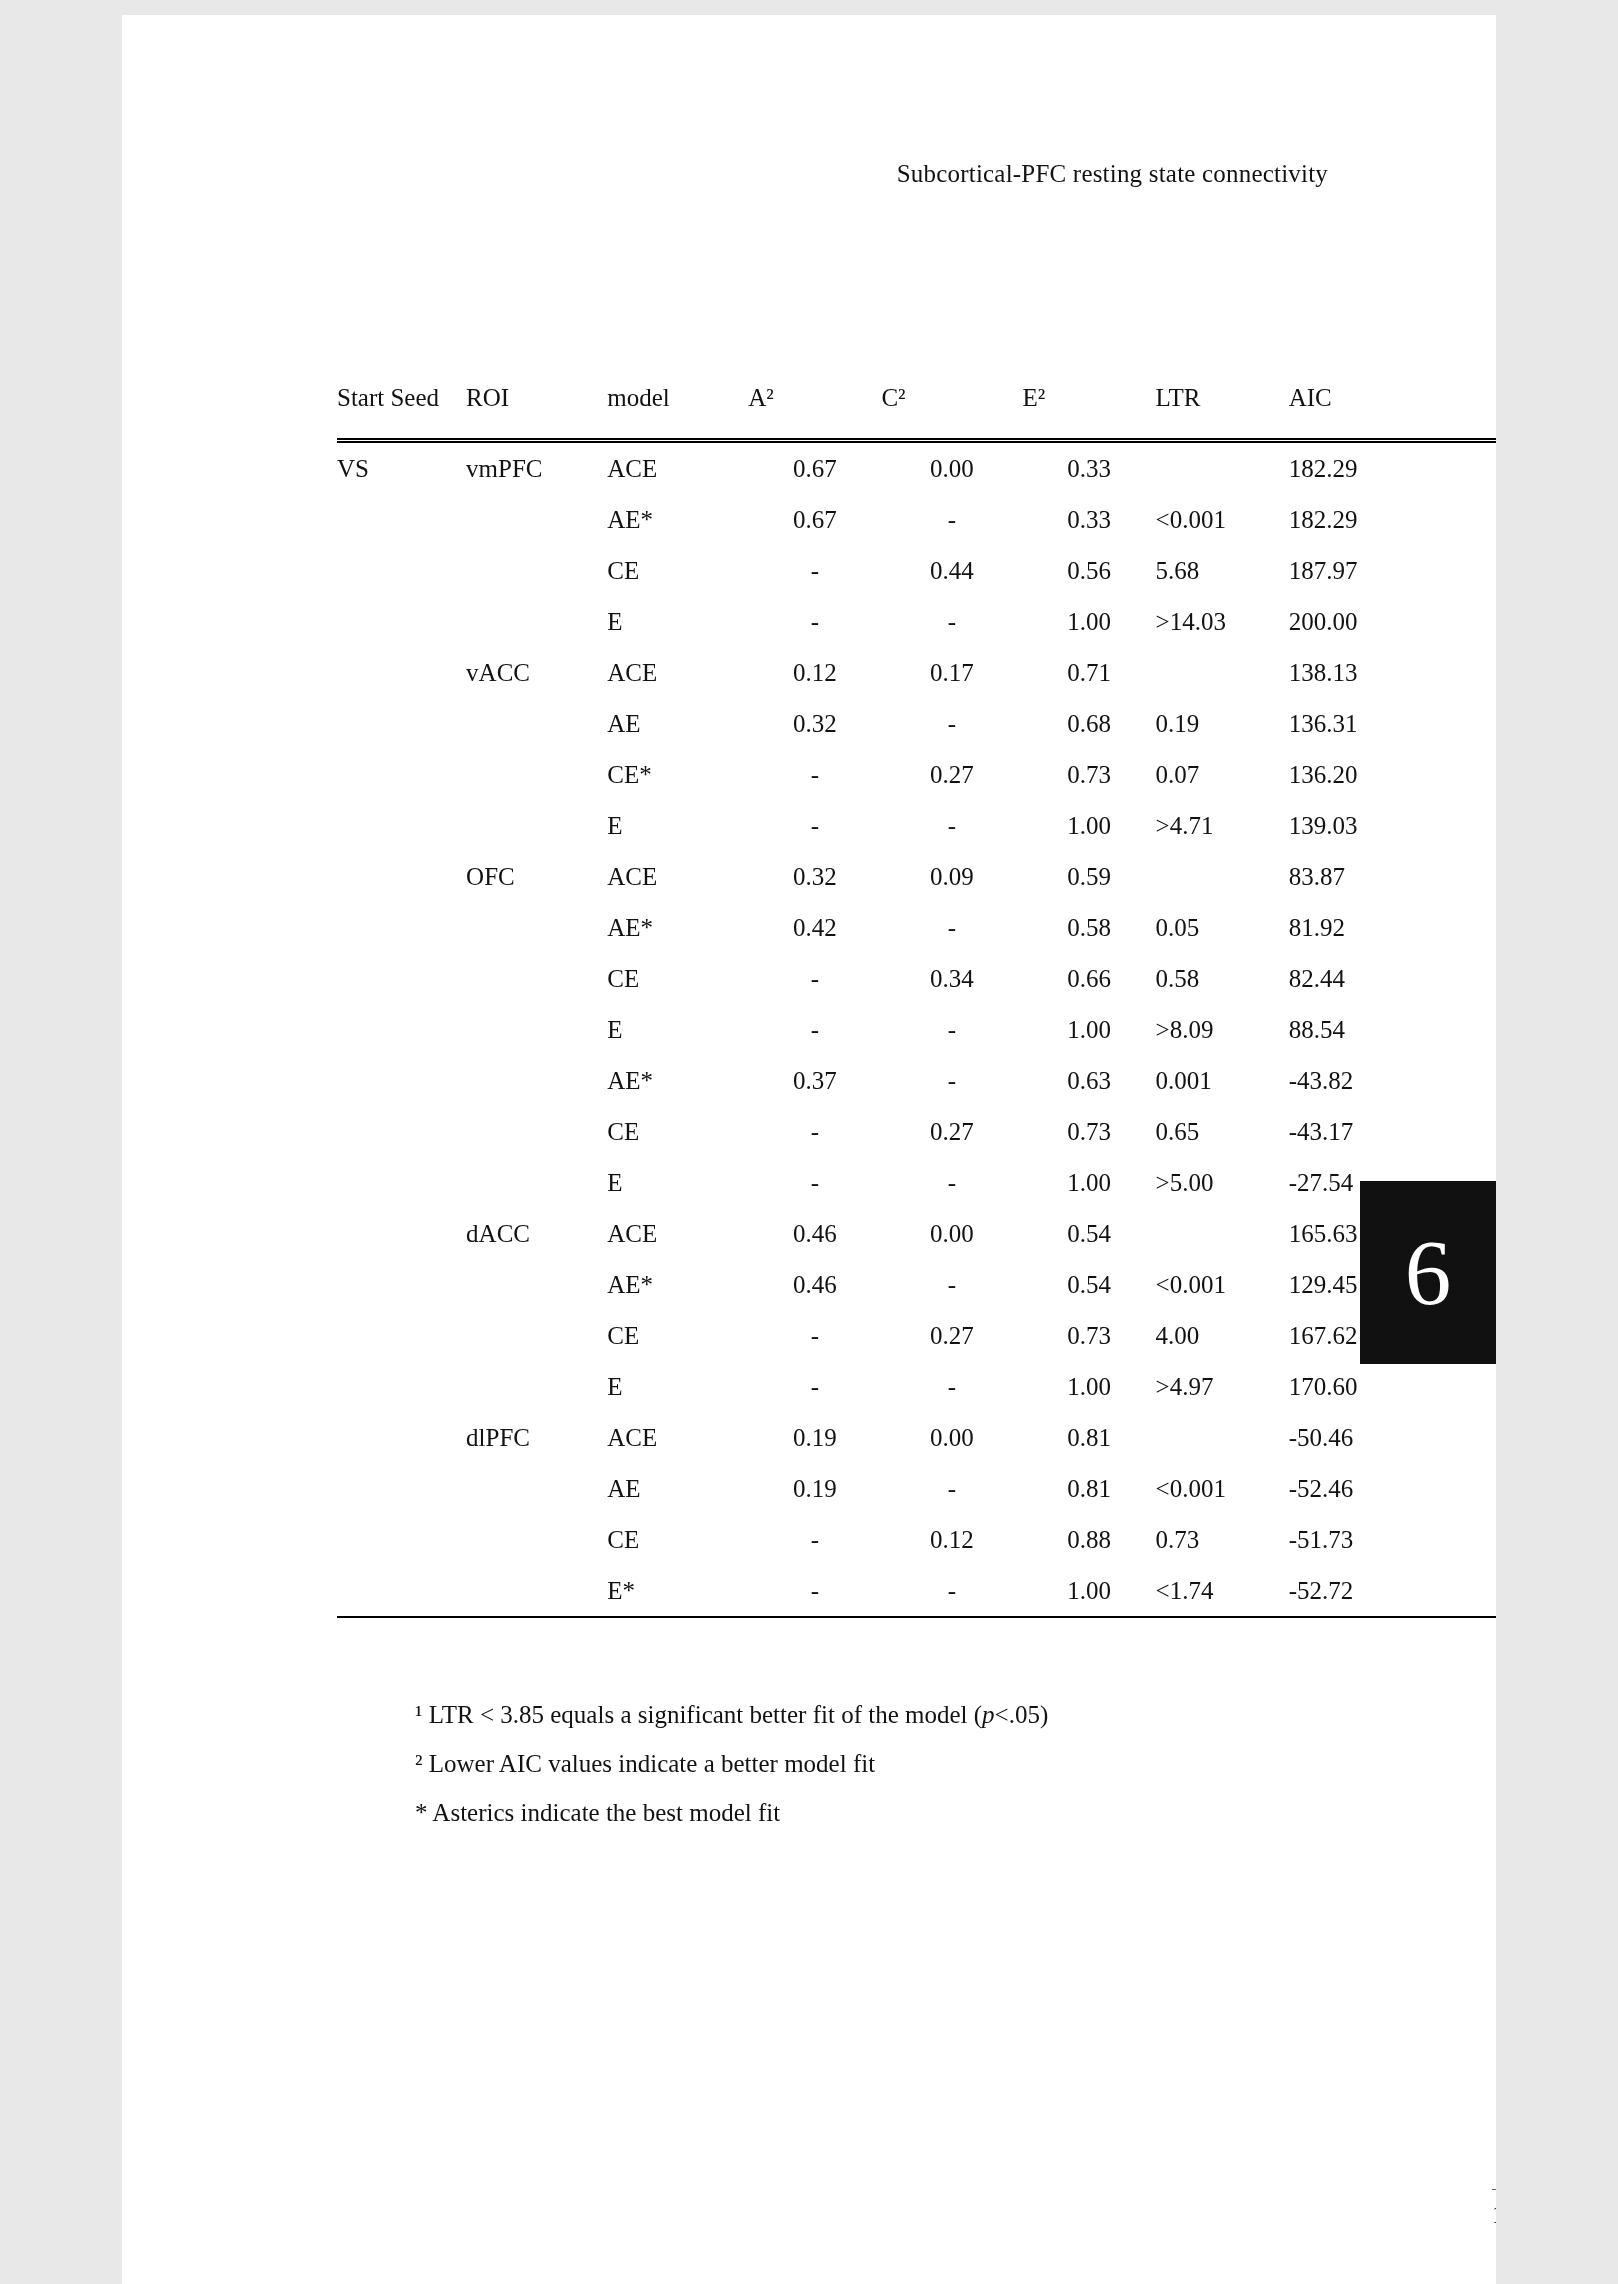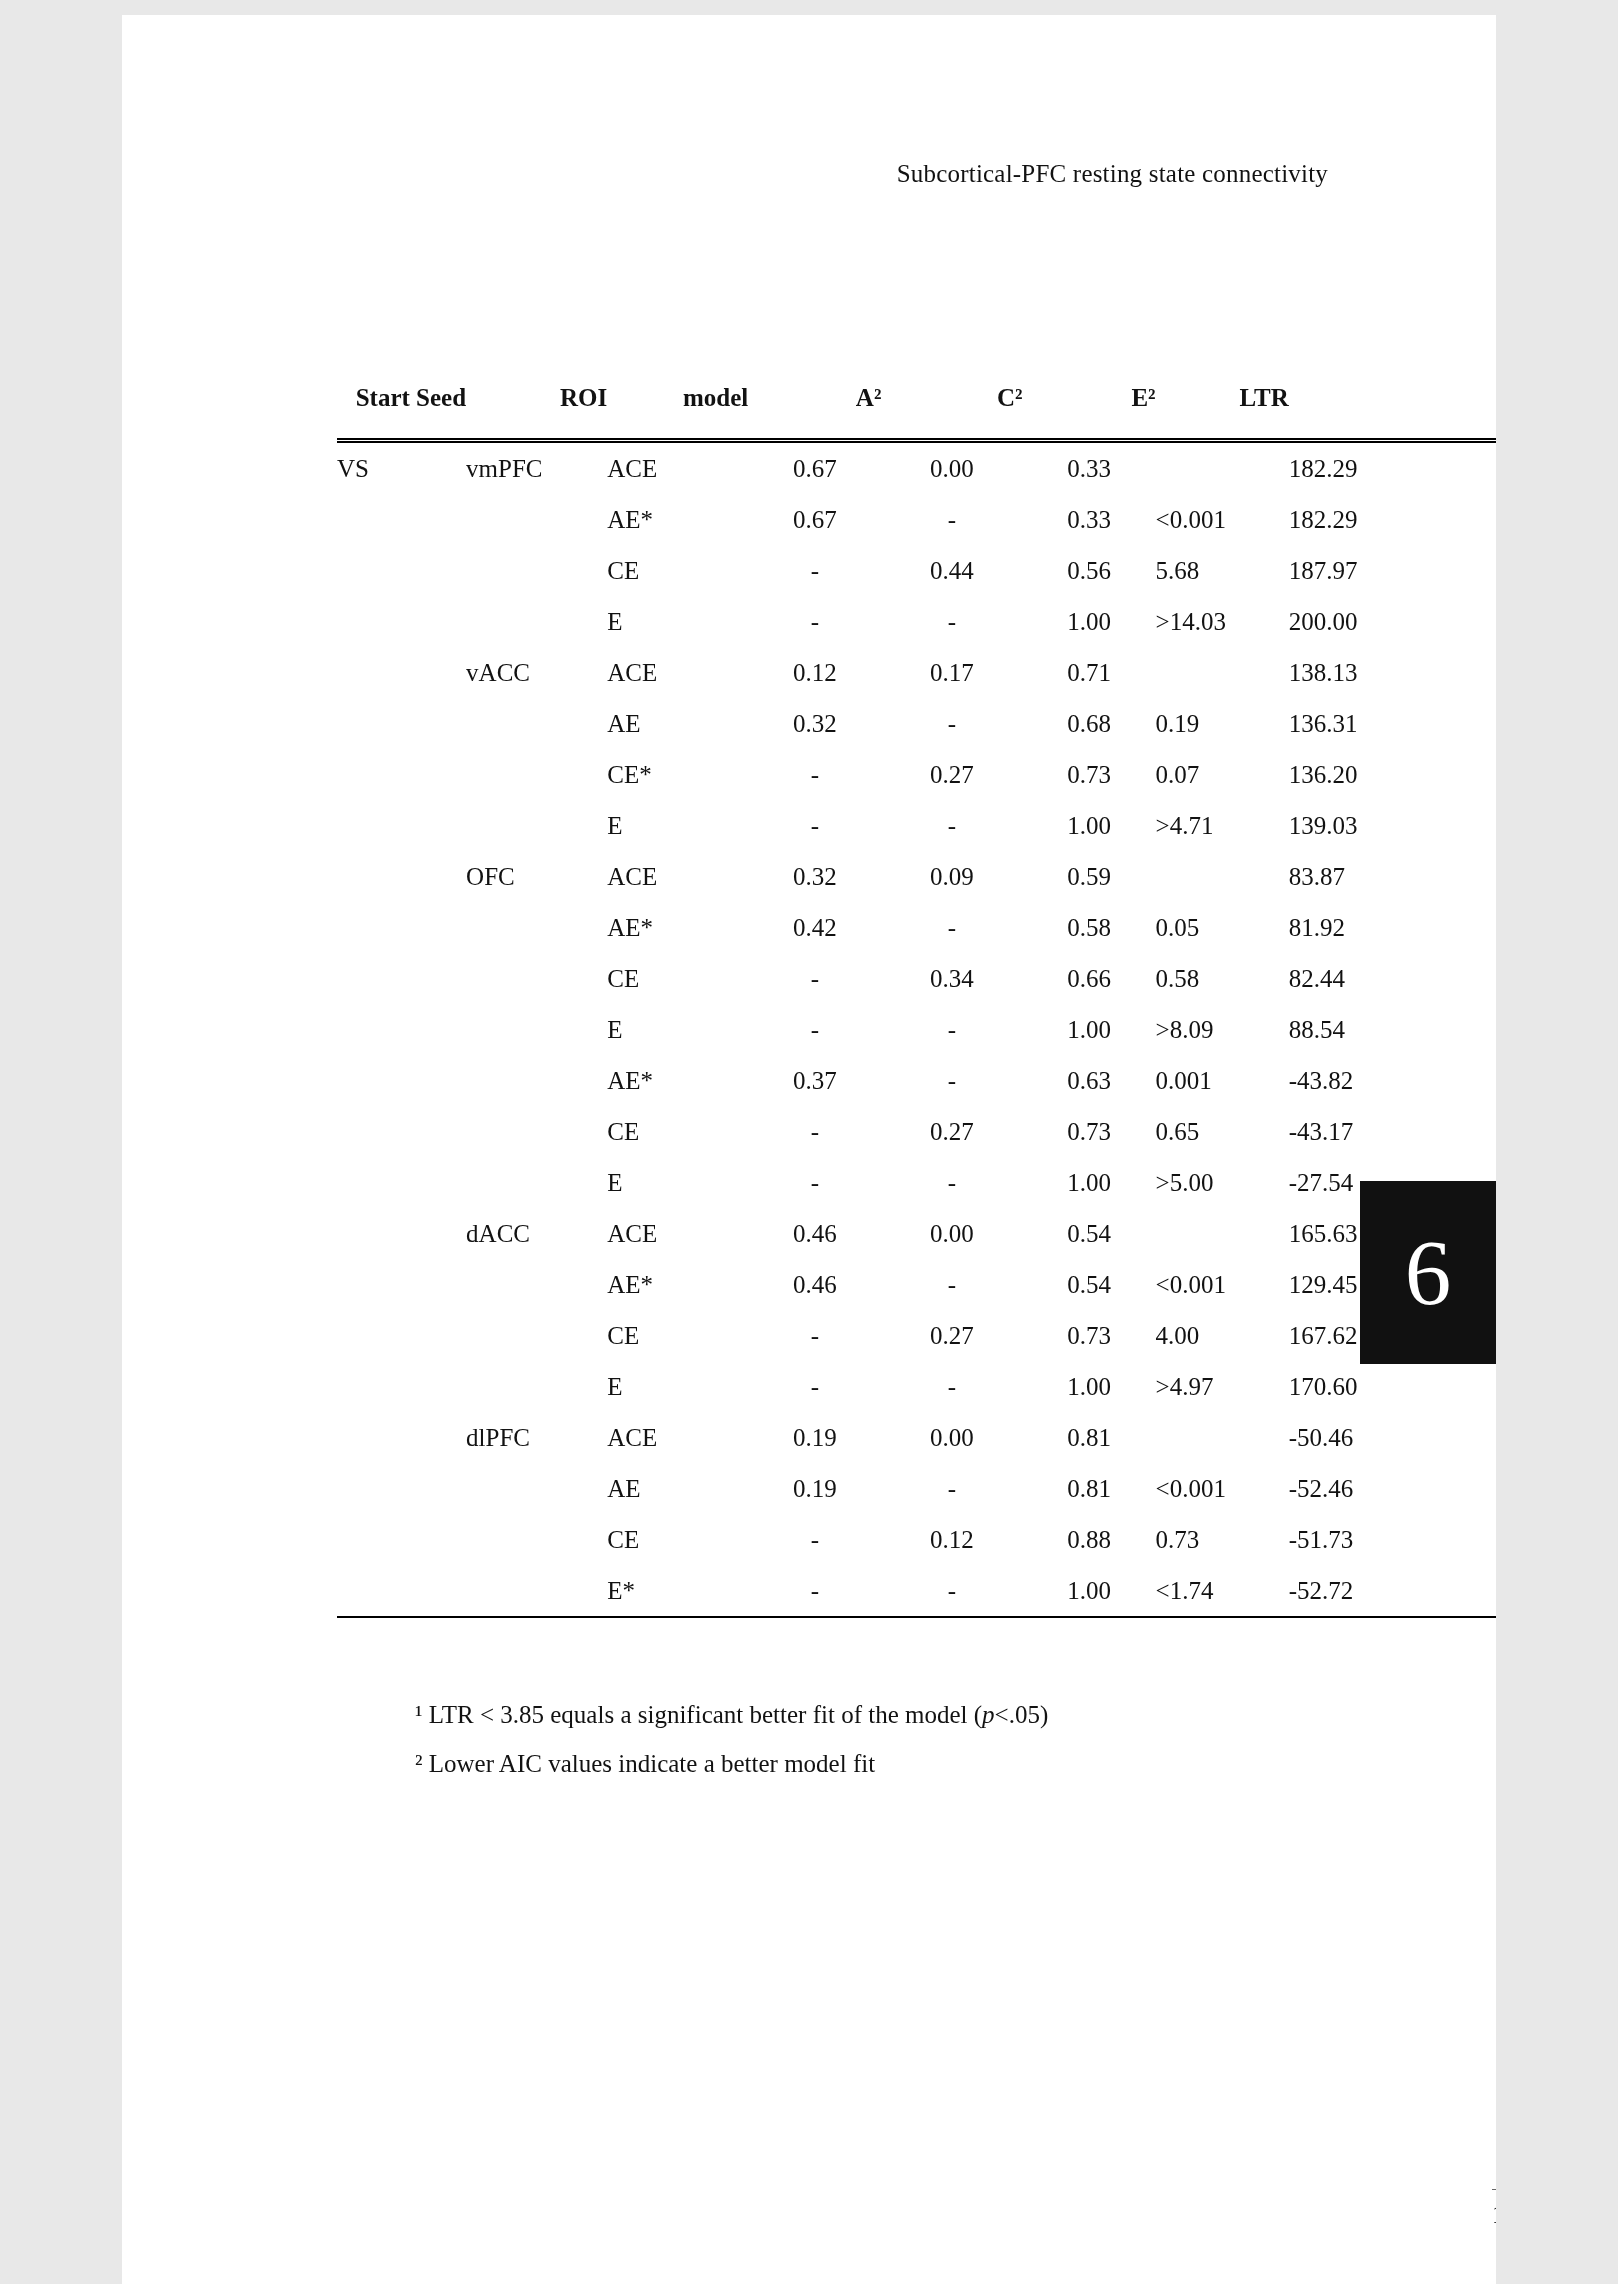--- a/index.html
+++ b/index.html
@@ -27,22 +27,22 @@
   .table-title .bold { font-weight:bold; }
   table.data-table {
     position:absolute;
     left:215px; top:343px;
     width:1235px;
     border-collapse:collapse;
     table-layout:fixed;
     font-size:25px;
   }
   table.data-table th {
-    font-weight:bold;
-    text-align:right;
+    font-weight:normal;
+    text-align:left;
     vertical-align:middle;
     padding:0;
     line-height:1.25;
     border-bottom:5.3px double #000;
     height:80px;
   }
   table.data-table td {
     padding:0;
     height:51px;
     vertical-align:middle;
@@ -338,20 +338,21 @@
           <td class="ac">1.00</td>
           <td class="al">&lt;1.74</td>
           <td class="al">-52.72</td>
         </tr>
       </tbody>
   </table>
 
   <div class="footnotes">
       <div class="fn-line"><span>¹</span> LTR &lt; 3.85 equals a significant better fit of the model (<span class="fn-em">p</span>&lt;.05)</div>
       <div class="fn-line"><span>²</span> Lower AIC values indicate a better model fit</div>
+      <div class="fn-line"><span>*</span> Asterics indicate the best model fit</div>
     </div>
 
   <div class="chapter-tab">
     <span>6</span>
   </div>
 
   <div class="page-number">173</div>
 
 </div>
 

